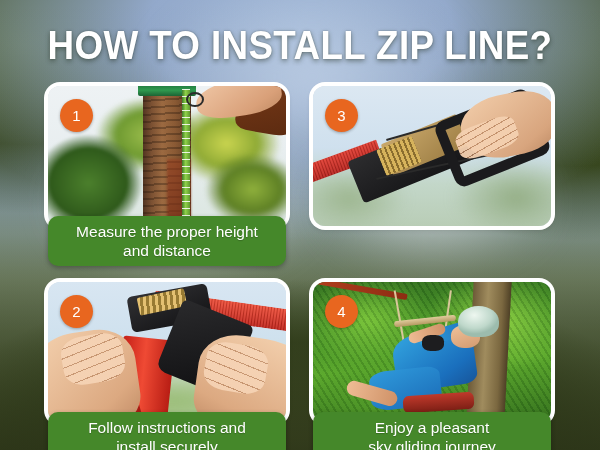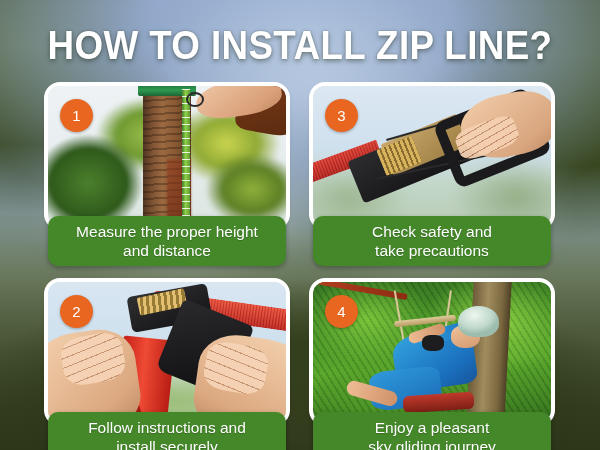--- a/index.html
+++ b/index.html
@@ -351,24 +351,20 @@
           <div class="p3-plate"></div>
           <div class="p3-gear"></div>
           <div class="p3-wire1"></div>
           <div class="p3-wire2"></div>
           <div class="p3-handlebar"></div>
           <div class="p3-hand"></div>
           <div class="p3-fingers"></div>
         </div>
       </div>
       <div class="badge">3</div>
-      <div class="banner">
-        <span class="banner-text">Check safety and
-take precautions</span>
-      </div>
     </div>
 
     <div class="card c2">
       <div class="photo">
         <div class="scene">
           <div class="p2-sky"></div>
           <div class="p2-blurg"></div>
           <div class="p2-strap1"></div>
           <div class="p2-strap2"></div>
           <div class="p2-strap3"></div>

